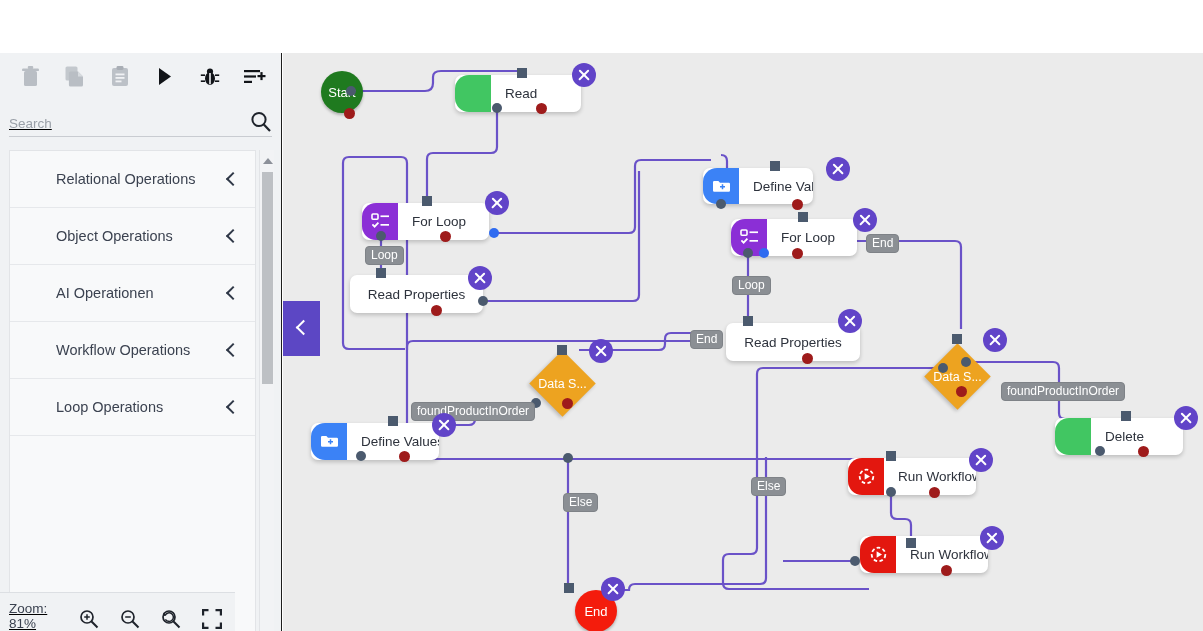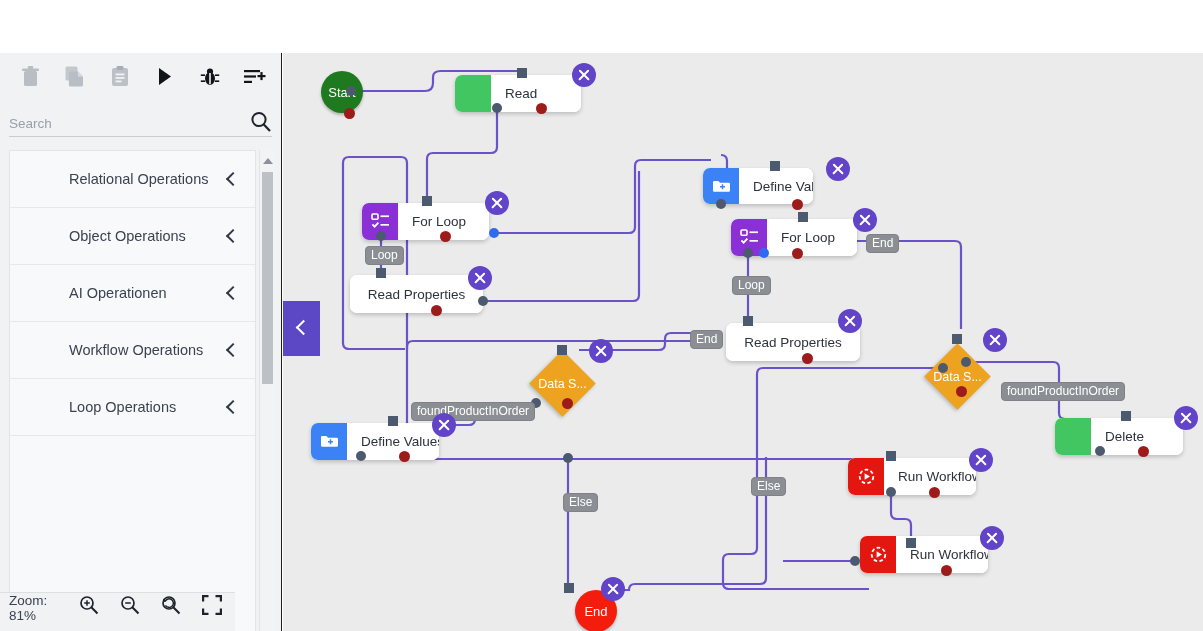--- a/index.html
+++ b/index.html
@@ -46,20 +46,21 @@
   .tb-btn {
     width: 28px; height: 28px; display: flex; align-items:center; justify-content:center;
     cursor: pointer;
   }
   .tb-btn svg { display:block; }
 
   .search-row {
     position: absolute; left: 9px; top: 52px; width: 263px; height: 32px;
     display: flex; align-items: flex-end; gap: 6px;
     border-bottom: 1px solid #c9ccd1;
+    text-decoration: underline;
   }
   .search-input {
     flex: 1; border: none; outline: none; background: transparent;
     font-family: "Liberation Sans", sans-serif; font-size: 13.5px;
     color: #2f3440; padding-bottom: 5px;
   }
   .search-input::placeholder { color: #9aa0a8; }
   .search-icon { width: 22px; height: 26px; padding-bottom: 3px; cursor:pointer; }
 
   .cat-list {
@@ -67,21 +68,21 @@
     background: #f8f9fa; border: 1px solid #e2e4e7;
     overflow: hidden;
   }
   .cat-item {
     height: 57px; display: flex; align-items: center;
     border-bottom: 1px solid #e6e8eb; padding: 0 14px 0 16px;
     background: #f8f9fa; cursor: pointer; position: relative;
   }
   .cat-icon { width: 30px; height: 30px; margin-right: 12px; flex: none; }
   .cat-label { font-size: 14.5px; color: #3b4250; flex: 1; }
-  .cat-item.indented .cat-label { margin-left: 43px; }
+  .cat-item.indented .cat-label { margin-left: 30px; }
   .cat-chevron {
     width: 12px; height: 14px; position: relative; flex: none; margin-right: 4px;
   }
   .cat-chevron::before {
     content: ""; position: absolute; left: 3px; top: 2px;
     width: 8px; height: 8px;
     border-bottom: 2px solid #2f3847; border-left: 2px solid #2f3847;
     transform: rotate(45deg);
   }
 
@@ -96,21 +97,21 @@
   }
   .side-sb .arrow-up { top: 8px; border-bottom: 6px solid #8c9099; }
   .side-sb .thumb {
     position: absolute; left: 2px; top: 22px; width: 11px; height: 212px;
     background: #bdc0c4; cursor: pointer;
   }
 
   .zoom-bar {
     position: absolute; left: 0; bottom: 0; width: 235px; height: 39px;
     background: #f0f2f4; border-top: 1px solid #dcdfe3;
-    display: flex; align-items: flex-start;
+    display: flex; align-items: flex-end; text-decoration: underline;
   }
   .zoom-label { font-size: 13.5px; color: #3b4250; margin-left: 9px; }
   .zoom-btns { margin-left: auto; display: flex; gap: 17px; padding-right: 11px; }
   .zoom-btn { width: 24px; height: 24px; cursor: pointer; display:flex; align-items:center; justify-content:center;}
 
   
   .canvas {
     position: absolute; left: 283px; top: 53px; width: 920px; height: 578px;
     background: #ebebeb; overflow: hidden;
   }
@@ -130,21 +131,21 @@
   
   .node {
     position: absolute; z-index: 10;
     background: #ffffff; border-radius: 7px;
     box-shadow: 0 2px 4px rgba(0,0,0,.20);
     display: flex; align-items: center; overflow: visible;
     cursor: pointer;
   }
   .node .nbody {
     position:absolute; left:0; top:0; right:0; bottom:0;
-    background:#fff; border-radius:7px; overflow:hidden; display:flex; align-items:center;
+    background:#fff; border-radius:14px; overflow:hidden; display:flex; align-items:center;
   }
   .node-badge {
     width: 36px; height: 100%; flex: none;
     display: flex; align-items: center; justify-content: center;
   }
   .node-label {
     font-size: 13.5px; color: #2d323c; padding-left: 14px; white-space: nowrap;
   }
   .node.nb-none .node-label { padding-left: 0; width:100%; text-align:center; }
 

